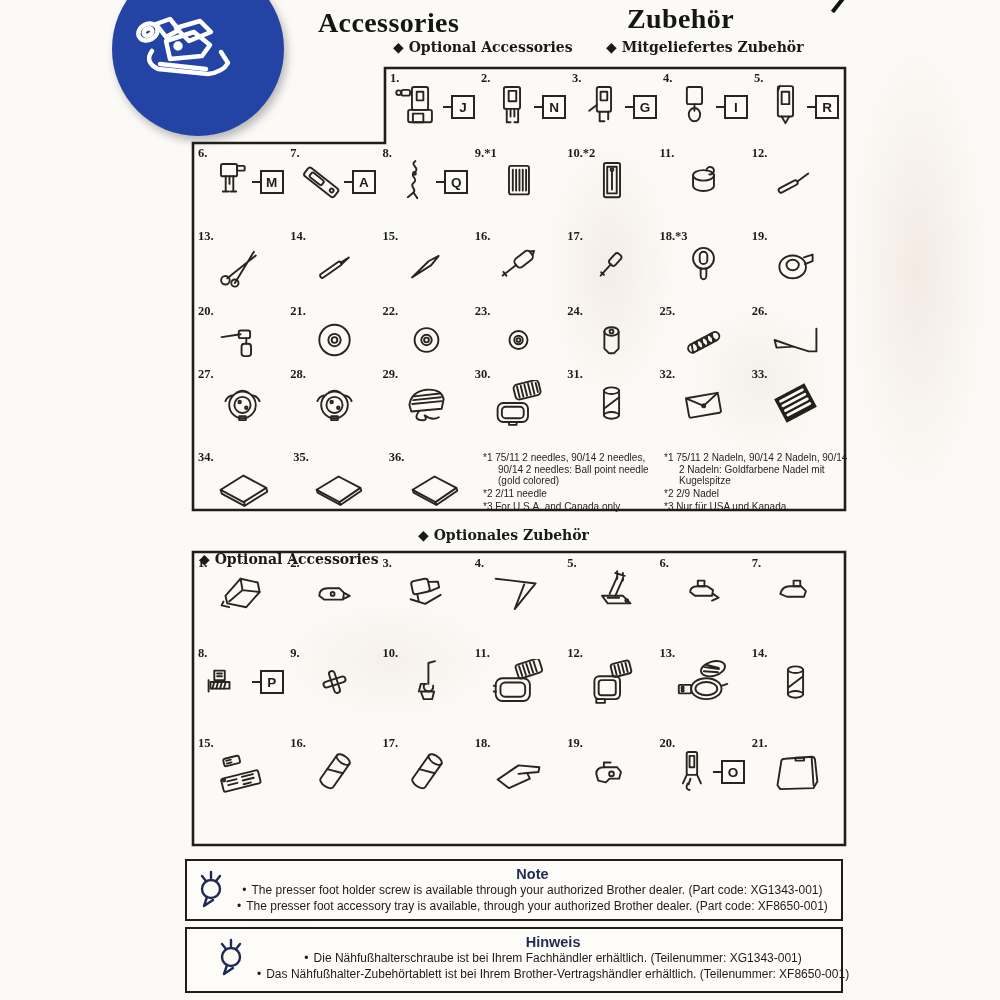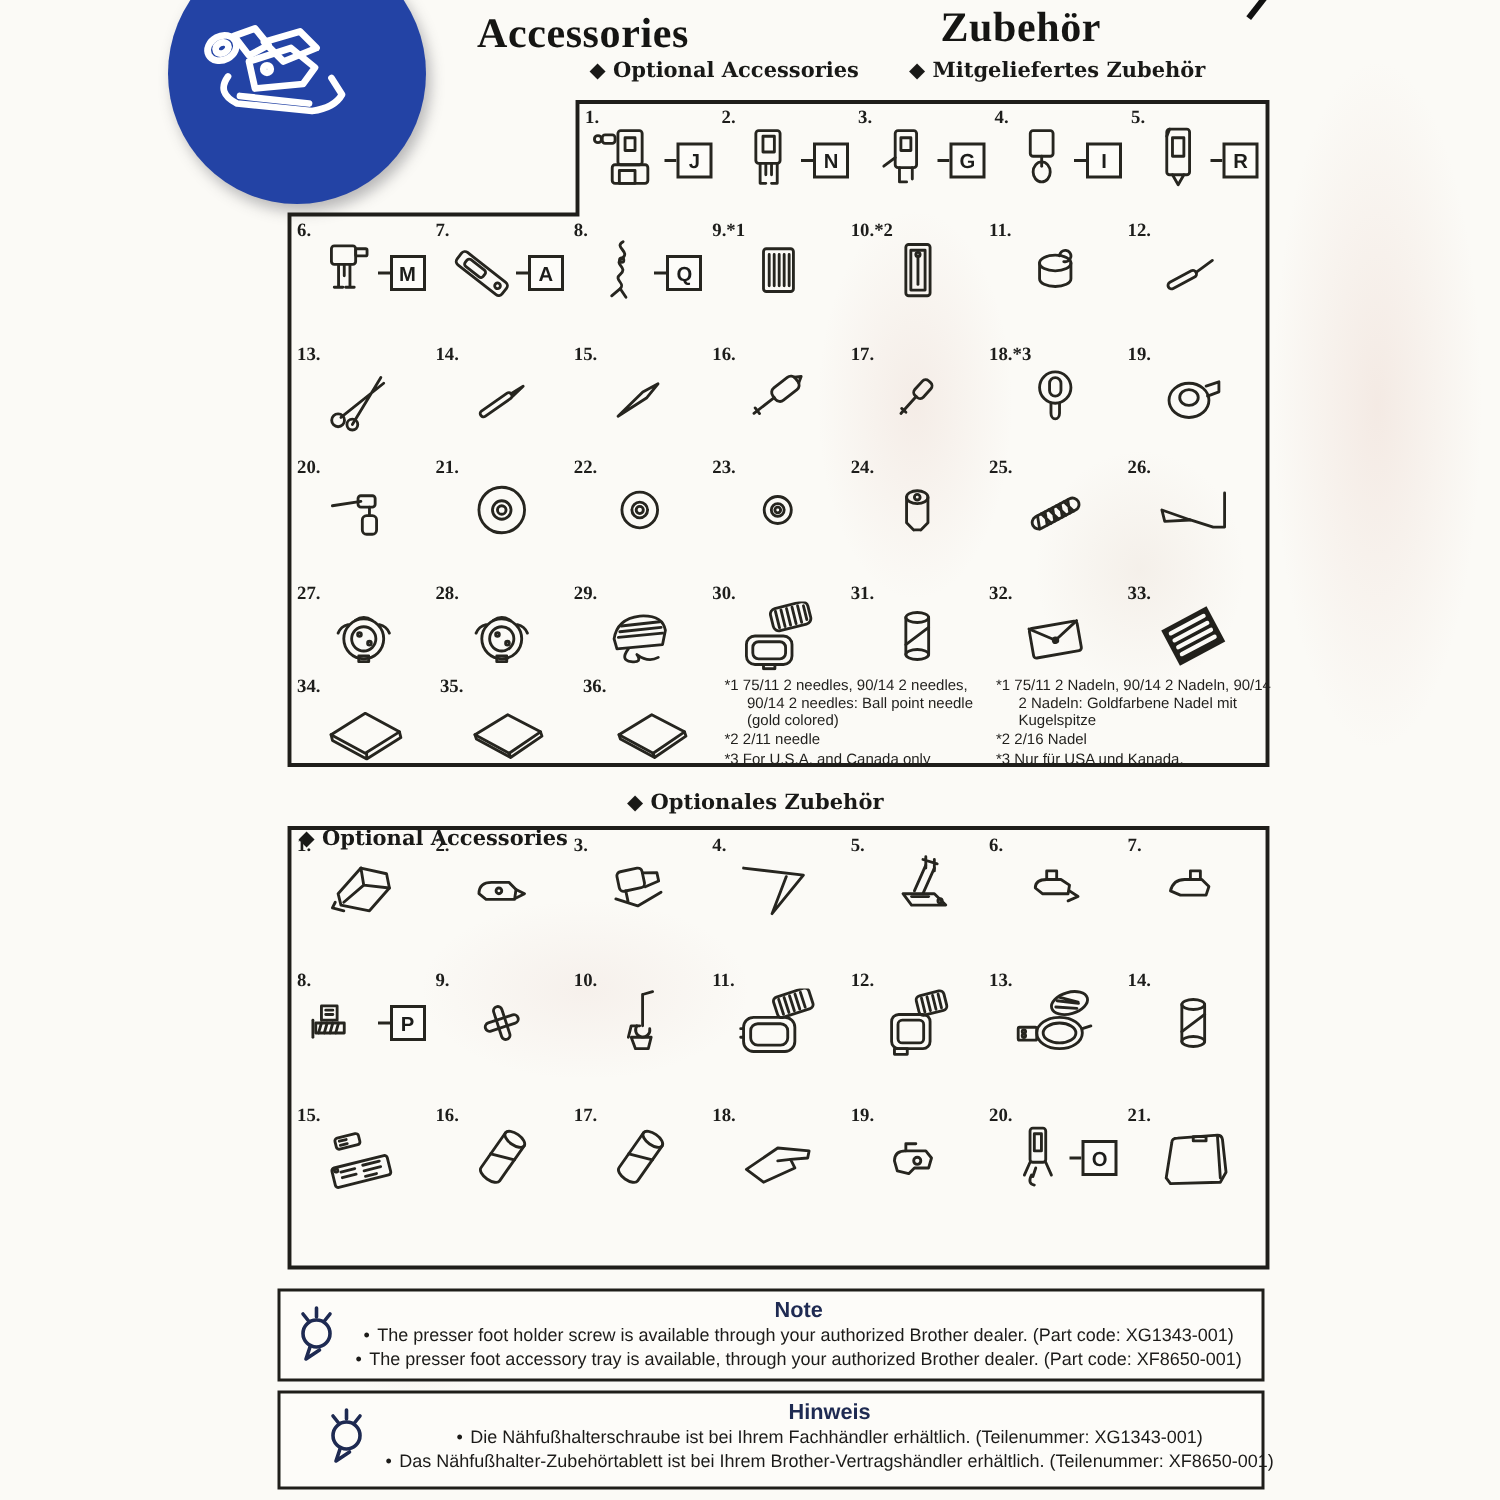--- a/index.html
+++ b/index.html
@@ -366,21 +366,21 @@
     <div class="cell">
       <span class="num">26.</span>
       <span class="artwrap">
         <svg class="art" viewBox="0 0 60 48">
           <path d="M8 24 L28 31 L10 32 Z"></path>
           <path d="M28 31 L44 36 H52 M52 36 V12"></path>
         </svg>
       </span>
     </div>
   </div>
-<div class="row" id="inc-r4" style="left:196px;top:367px;width:646px;height:80px;align-items:flex-end;">
+<div class="row" id="inc-r4" style="left:196px;top:367px;width:646px;height:80px;">
     <div class="cell">
       <span class="num">27.</span>
       <span class="artwrap">
         <svg class="art" viewBox="0 0 60 48">
           <circle cx="30" cy="26" r="14"></circle>
           <circle cx="30" cy="26" r="8.5"></circle>
           <path d="M19 16 q-5 1 -7 6 M41 16 q5 1 7 6 M24 13 q6 -4 12 0"></path>
           <rect x="26.5" y="38" width="7" height="4"></rect>
           <circle cx="27" cy="23" r="1.3"></circle>
           <circle cx="34" cy="29" r="1.3"></circle>
@@ -489,21 +489,21 @@
     </div>
   </div>
 
 <div class="fn" id="fn-en" style="left:483px;top:452px;width:170px;">
     <div>*1 75/11 2 needles, 90/14 2 needles, 90/14 2 needles: Ball point needle (gold colored)</div>
     <div>*2 2/11 needle</div>
     <div>*3 For U.S.A. and Canada only</div>
   </div>
 <div class="fn" id="fn-de" style="left:664px;top:452px;width:184px;">
     <div>*1 75/11 2 Nadeln, 90/14 2 Nadeln, 90/14 2 Nadeln: Goldfarbene Nadel mit Kugelspitze</div>
-    <div>*2 2/16 Nadel</div>
+    <div>*2 2/9 Nadel</div>
     <div>*3 Nur für USA und Kanada.</div>
   </div>
 
 <div class="row" id="opt-r0" style="left:196px;top:556px;width:646px;height:86px;">
     <div class="cell">
       <span class="num">1.</span>
       <span class="artwrap">
         <svg class="art" viewBox="0 0 60 48">
           <path d="M12 28 L28 10 L46 14 L48 24 L34 40 L14 36 Z"></path>
           <path d="M28 10 L30 22 L48 24 M30 22 L16 34"></path>

